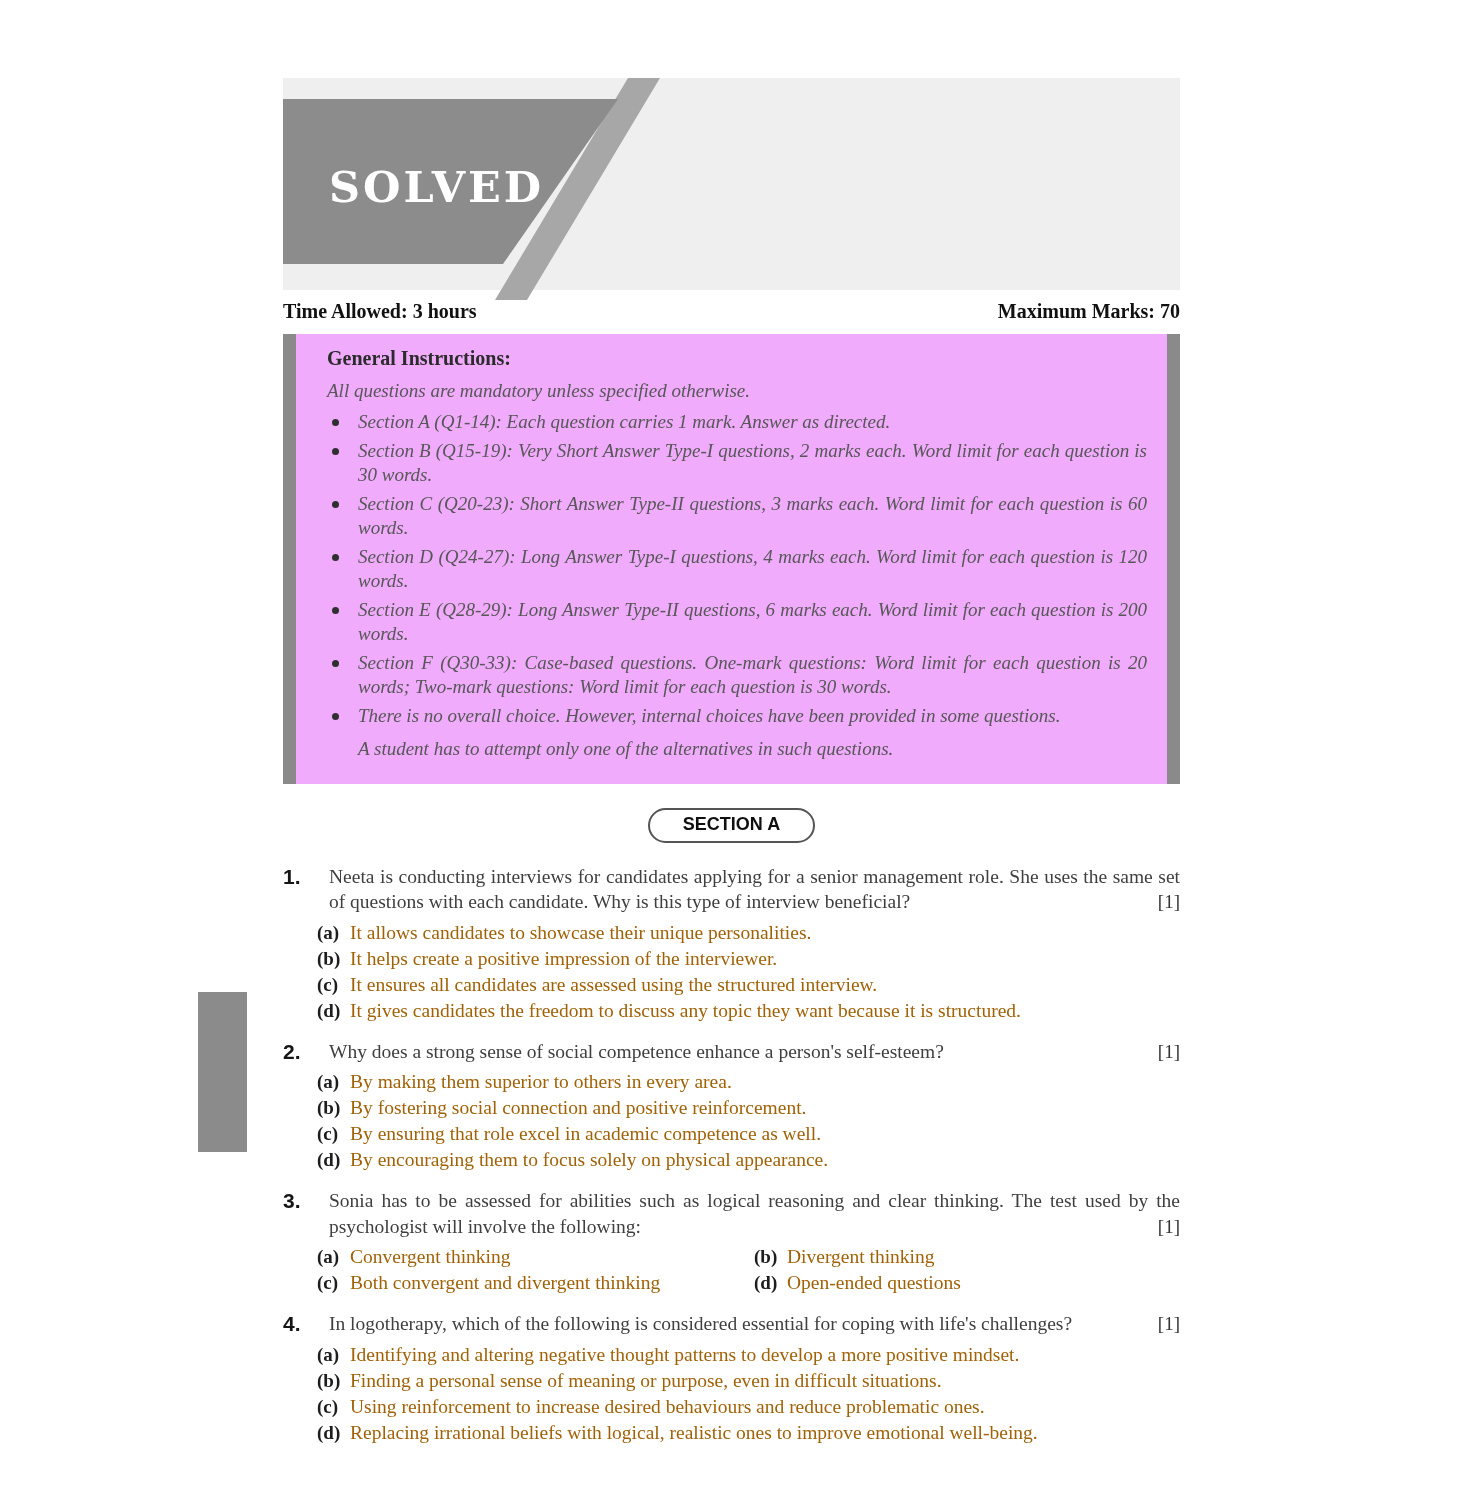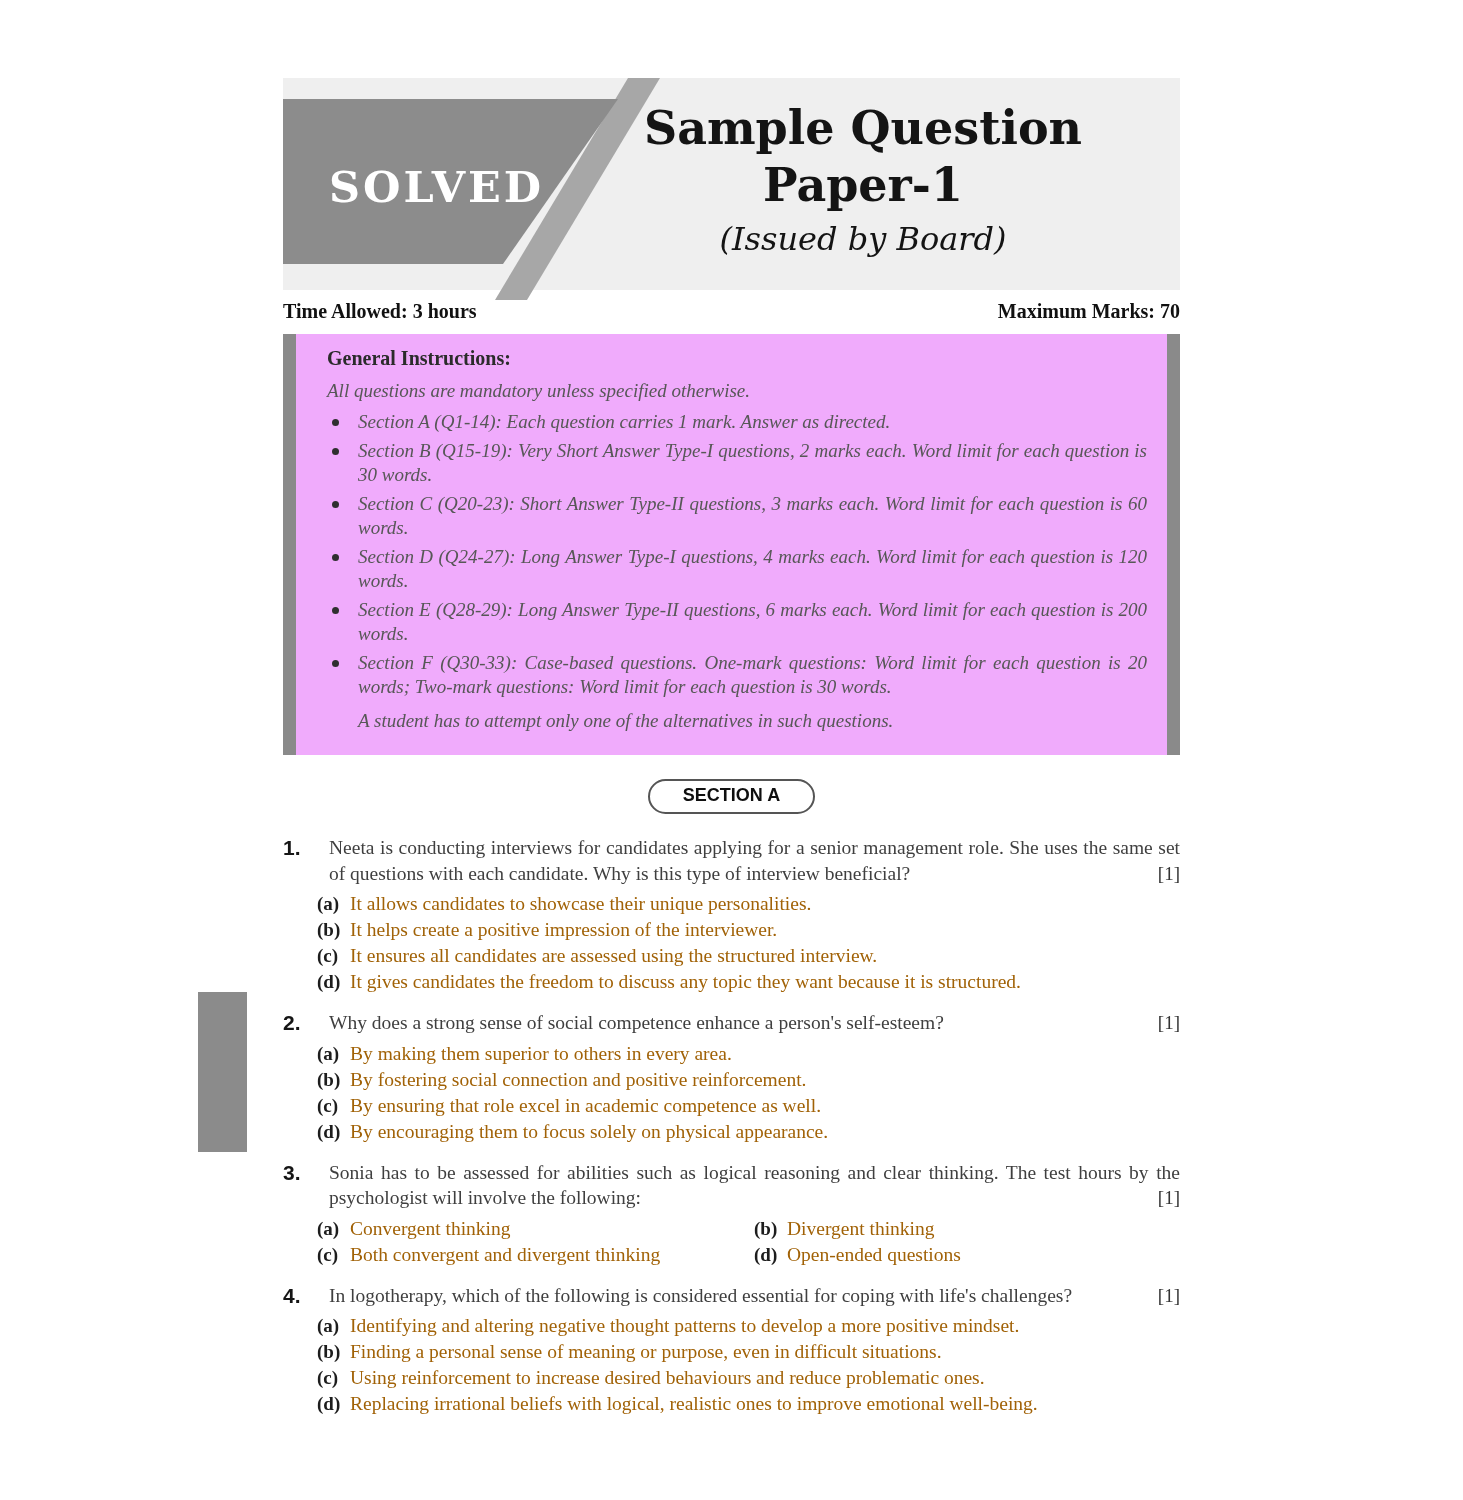--- a/index.html
+++ b/index.html
@@ -92,25 +92,20 @@
 <div class="page">
 
   <div class="edge-tab"></div>
 
   <div class="content">
 
     <div class="banner">
       <div class="banner-stripe"></div>
       <div class="banner-block"></div>
       <div class="solved-label">SOLVED</div>
-      <div class="title-stack">
-        <div class="title-line">Sample Question</div>
-        <div class="title-line">Paper-1</div>
-        <div class="title-sub">(Issued by Board)</div>
-      </div>
     </div>
 
     <div class="info-row">
       <span>Time Allowed: 3 hours</span>
       <span>Maximum Marks: 70</span>
     </div>
 
     <div class="instructions">
       <div class="instr-heading">General Instructions:</div>
       <div class="instr-intro">All questions are mandatory unless specified otherwise.</div>
@@ -132,20 +127,24 @@
         <span>Section D (Q24-27): Long Answer Type-I questions, 4 marks each. Word limit for each question is 120 words.</span>
       </div>
       <div class="instr-item">
         <span class="bullet-dot"></span>
         <span>Section E (Q28-29): Long Answer Type-II questions, 6 marks each. Word limit for each question is 200 words.</span>
       </div>
       <div class="instr-item">
         <span class="bullet-dot"></span>
         <span>Section F (Q30-33): Case-based questions. One-mark questions: Word limit for each question is 20 words; Two-mark questions: Word limit for each question is 30 words.</span>
       </div>
+      <div class="instr-item">
+        <span class="bullet-dot"></span>
+        <span>There is no overall choice. However, internal choices have been provided in some questions.</span>
+      </div>
       <div class="instr-item no-bullet">
         <span>A student has to attempt only one of the alternatives in such questions.</span>
       </div>
     </div>
 
     <div class="section-pill-wrap">
       <div class="section-pill">SECTION A</div>
     </div>
 
     <div class="question">
@@ -201,21 +200,21 @@
             <span class="opt-text">By encouraging them to focus solely on physical appearance.</span>
           </div>
         </div>
       </div>
     </div>
 
     <div class="question">
       <div class="q-num">3.</div>
       <div class="q-body">
         <div class="q-text">
-          <span class="q-text-inner">Sonia has to be assessed for abilities such as logical reasoning and clear thinking. The test hours by the psychologist will involve the following:</span>
+          <span class="q-text-inner">Sonia has to be assessed for abilities such as logical reasoning and clear thinking. The test used by the psychologist will involve the following:</span>
           <span class="q-marks">[1]</span>
         </div>
         <div class="options grid">
           <div class="option">
             <span class="opt-label">(a)</span>
             <span class="opt-text">Convergent thinking</span>
           </div>
           <div class="option">
             <span class="opt-label">(b)</span>
             <span class="opt-text">Divergent thinking</span>

